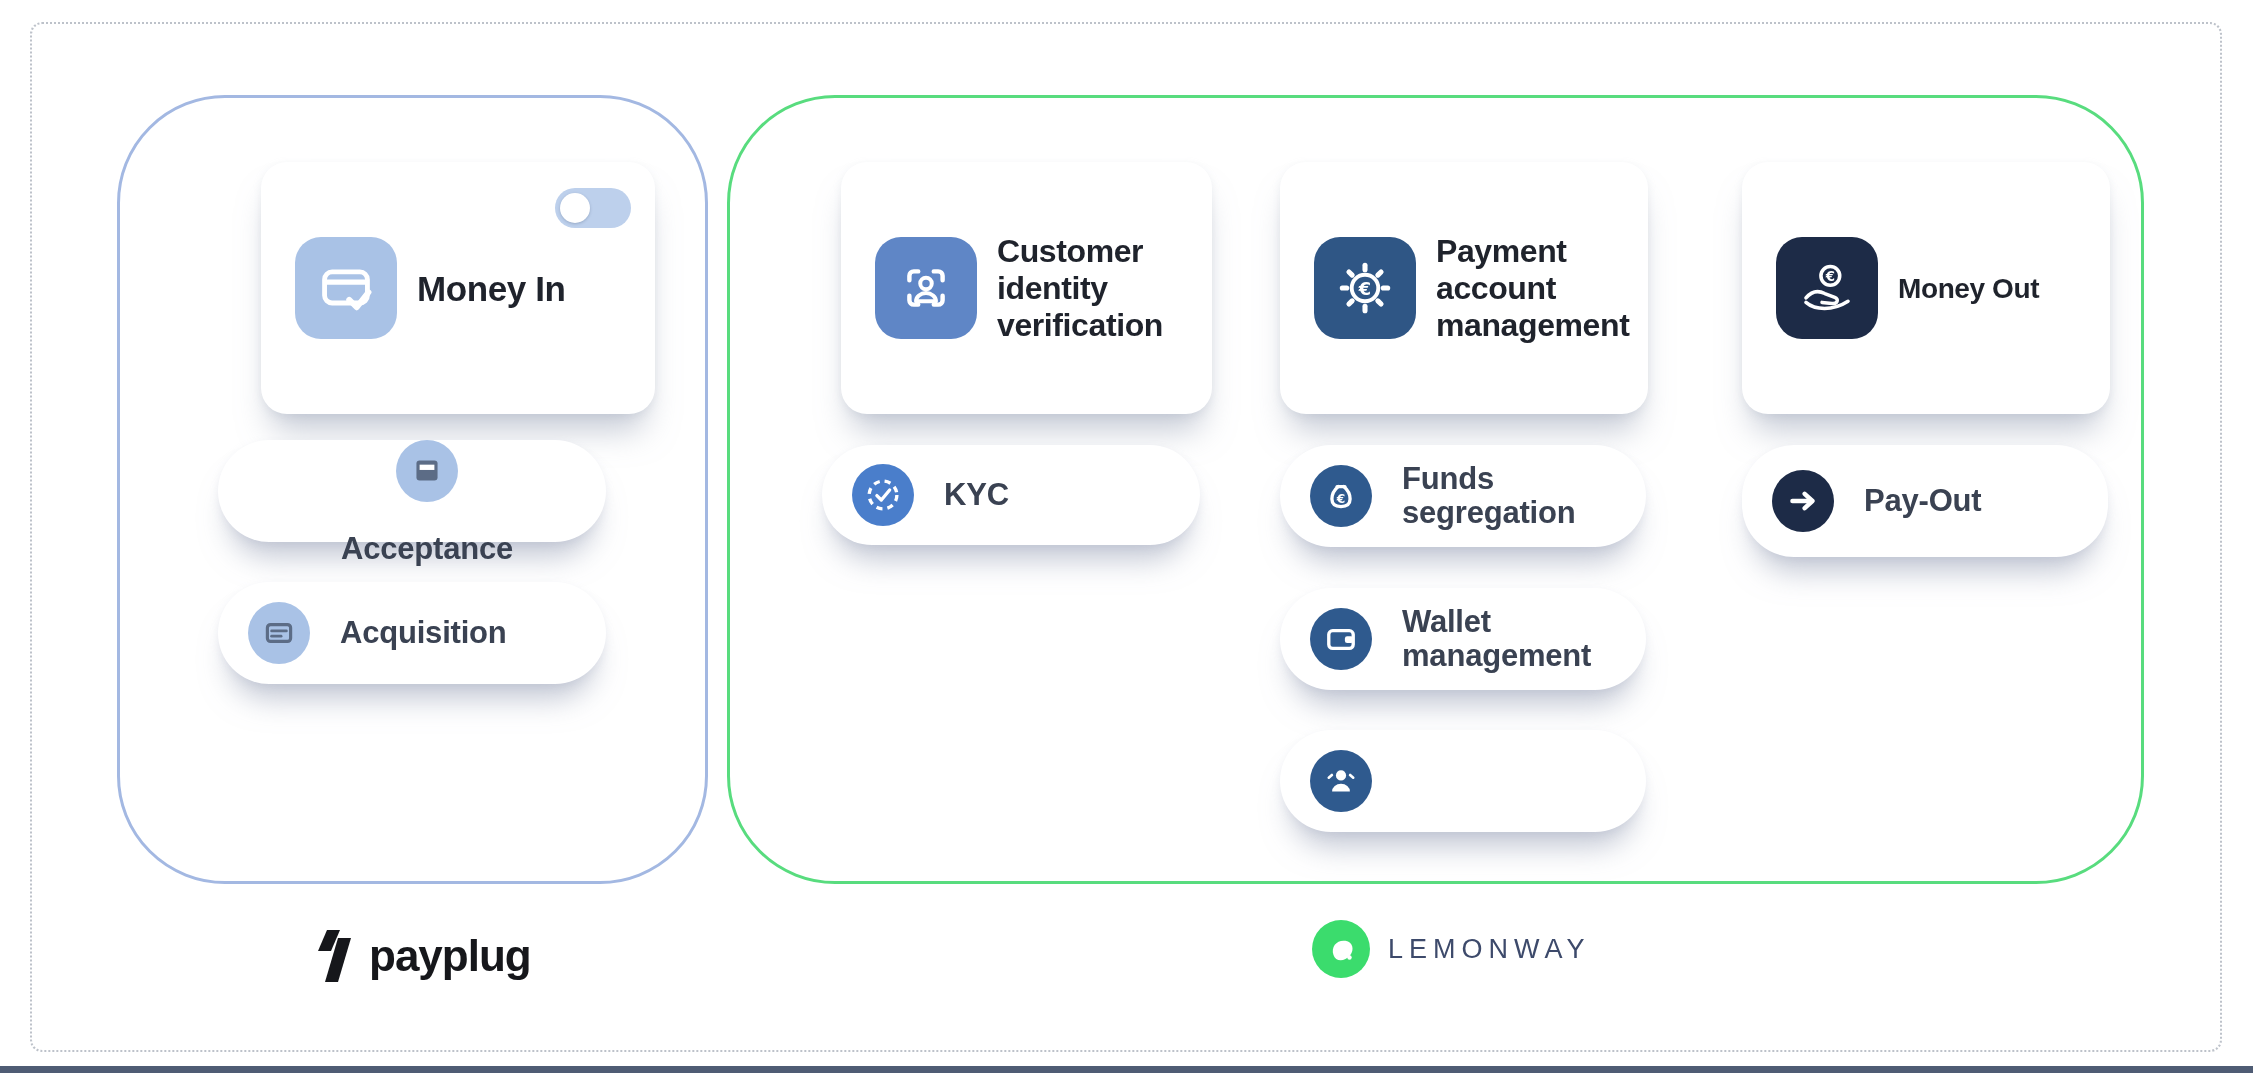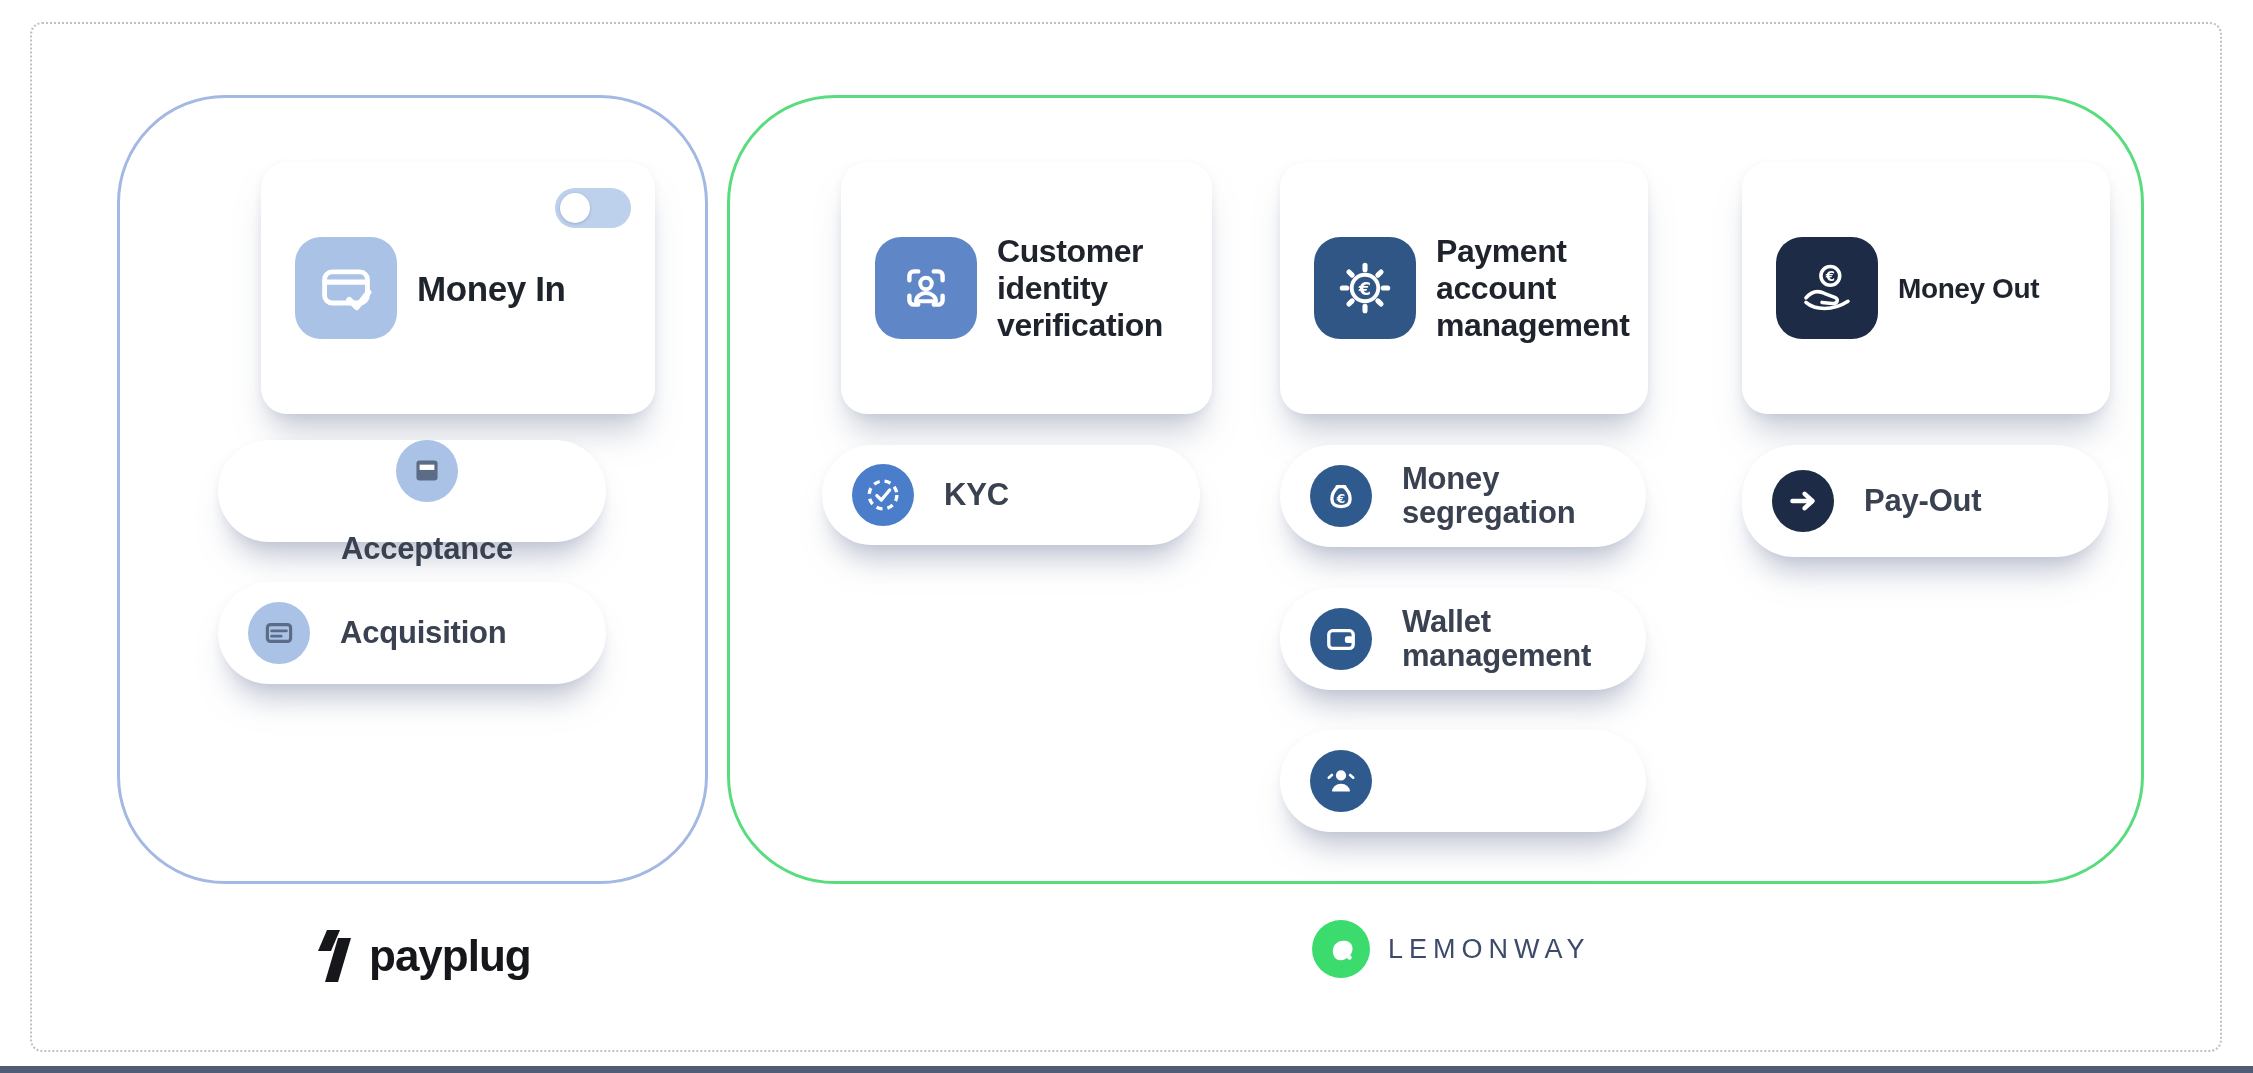--- a/index.html
+++ b/index.html
@@ -182,21 +182,21 @@
 </div>
 
 <div class="pill funds">
   <div class="circ dark">
     <svg width="40" height="40" viewBox="0 0 36 36" fill="none">
       <path d="M14.5 9.5 h7" stroke="#ffffff" stroke-width="3" stroke-linecap="round"></path>
       <path d="M15.5 9.5 c-7 6 -9 18 2.5 18 c11.5 0 9.5 -12 2.5 -18" stroke="#ffffff" stroke-width="3" stroke-linecap="round"></path>
       <text x="18" y="24" text-anchor="middle" font-family="DejaVu Sans, sans-serif" font-size="11" font-weight="bold" fill="#ffffff">€</text>
     </svg>
   </div>
-  <div class="pill-label">Money segregation</div>
+  <div class="pill-label">Funds segregation</div>
 </div>
 
 <div class="pill wallet">
   <div class="circ dark">
     <svg width="40" height="40" viewBox="0 0 36 36" fill="none">
       <rect x="7" y="10.5" width="22" height="16" rx="3.5" stroke="#ffffff" stroke-width="3"></rect>
       <rect x="21.5" y="15.5" width="7.5" height="6" rx="2" fill="#ffffff"></rect>
     </svg>
   </div>
   <div class="pill-label">Wallet management</div>

